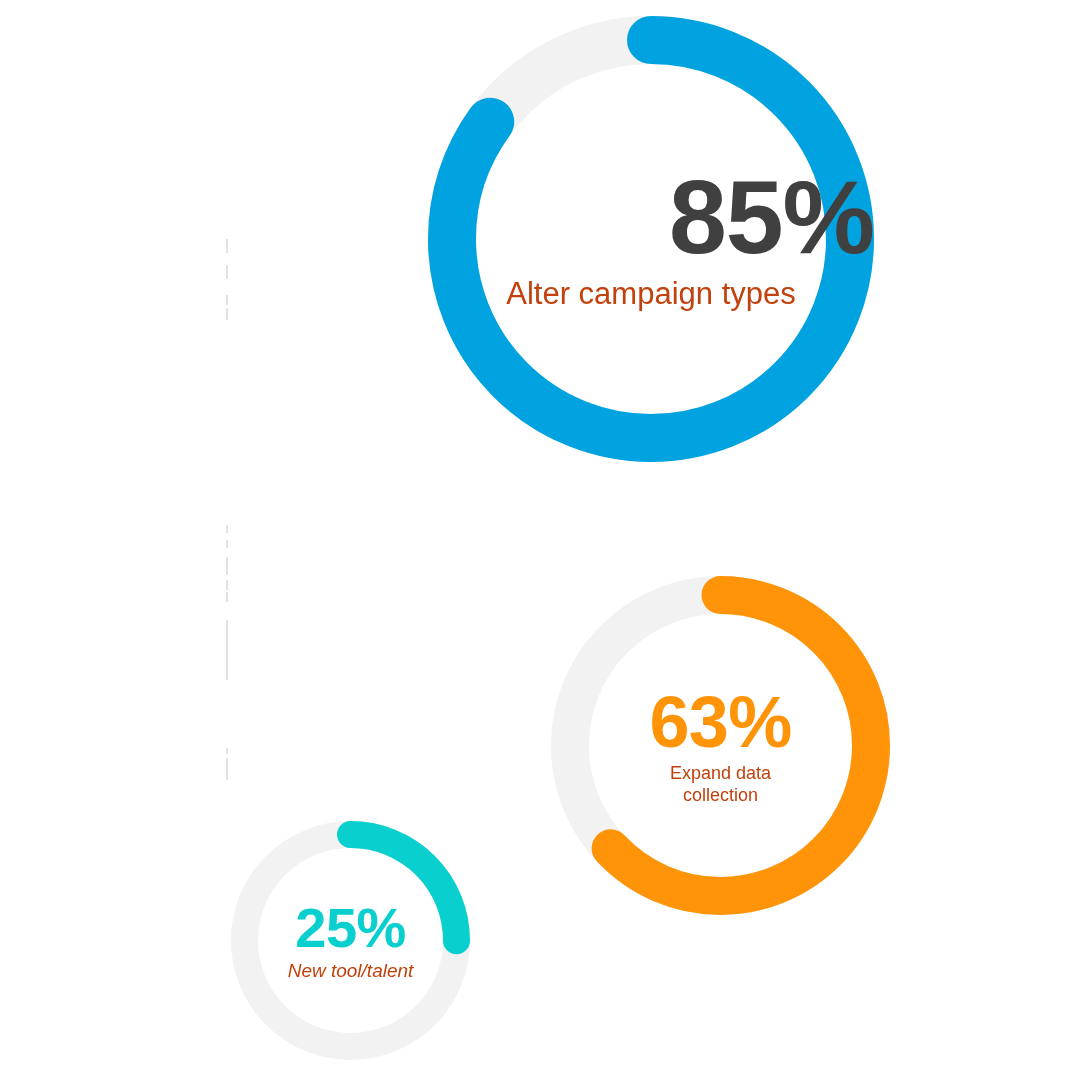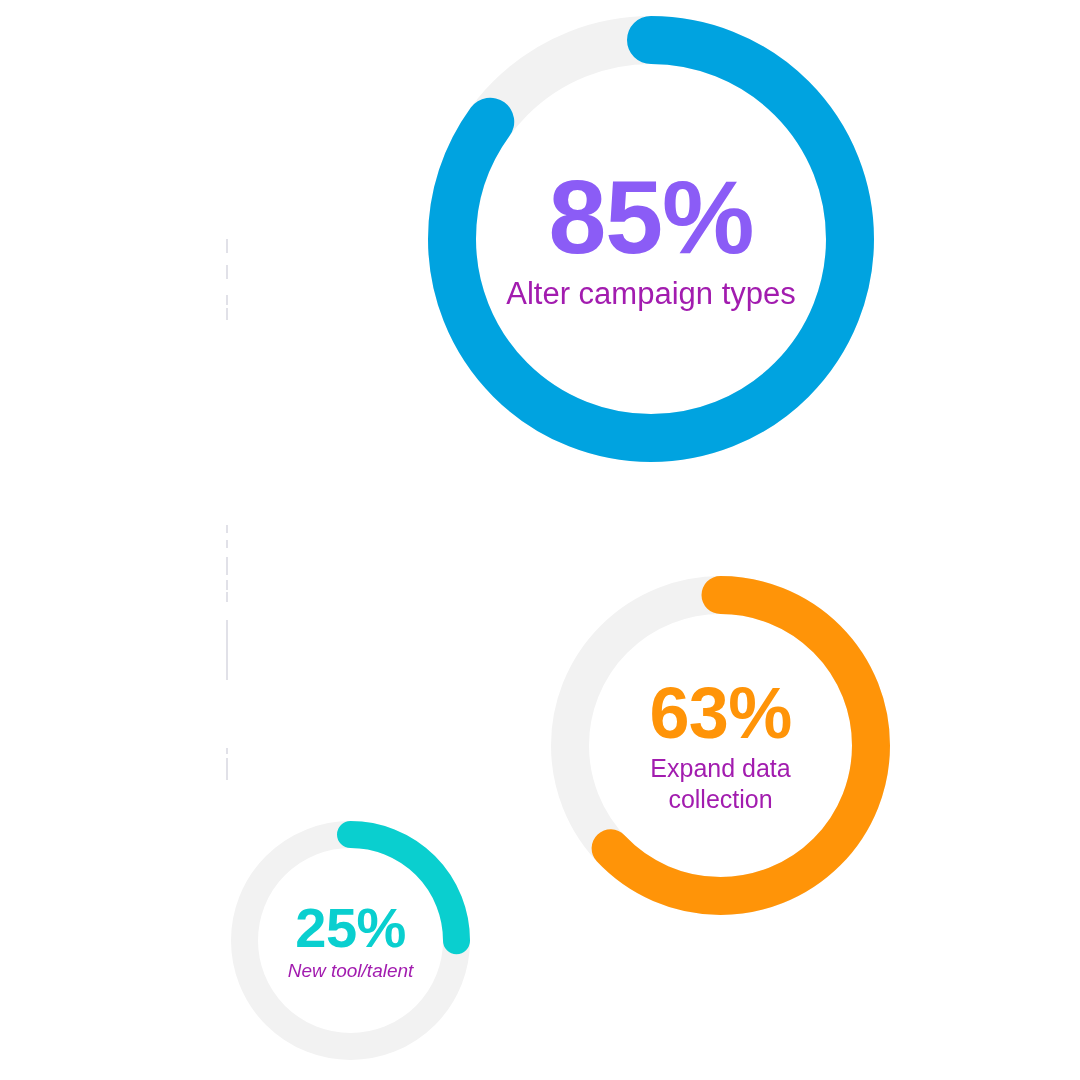--- a/index.html
+++ b/index.html
@@ -48,37 +48,37 @@
     font-family: "Liberation Sans", sans-serif;
     font-weight: bold;
     line-height: 1;
     letter-spacing: -0.01em;
     white-space: nowrap;
   }
 
   .donut-label {
     font-family: "Liberation Sans", sans-serif;
     font-weight: normal;
-    color: #a21caf;
+    color: #c2410c;
     white-space: pre-line;
   }
 
   
   #donut-alter-campaign-types {
     left: 428px; top: 16px; width: 446px; height: 446px;
   }
   #donut-alter-campaign-types .donut-value { font-size: 104px; margin-bottom: 6px; }
   #donut-alter-campaign-types .donut-label { font-size: 31px; line-height: 1.2; }
 
   
   #donut-expand-data-collection {
     left: 551px; top: 576px; width: 339px; height: 339px;
   }
   #donut-expand-data-collection .donut-value { font-size: 72px; margin-bottom: 4px; }
-  #donut-expand-data-collection .donut-label { font-size: 25px; line-height: 1.25; }
+  #donut-expand-data-collection .donut-label { font-size: 18px; line-height: 1.25; }
 
   
   #donut-new-tool-talent {
     left: 231px; top: 821px; width: 239px; height: 239px;
   }
   #donut-new-tool-talent .donut-value { font-size: 56px; margin-bottom: 4px; text-align: center; }
   #donut-new-tool-talent .donut-label { font-size: 19px; line-height: 1.2; font-style: italic; }
 
   
   .guide-mark {
@@ -92,21 +92,21 @@
 <body>
 
 <div id="infographic">
 
   <div class="donut-group" id="donut-alter-campaign-types">
     <svg class="donut-svg" viewBox="0 0 100 100">
       <circle class="donut-track" cx="50" cy="50" r="44.619" stroke-width="10.762" stroke="#f2f2f2"></circle>
       <circle class="donut-arc" cx="50" cy="50" r="44.619" stroke-width="10.762" stroke="#00a3e0" stroke-dasharray="238.296 280.348" transform="rotate(-90 50 50)"></circle>
     </svg>
     <div class="donut-center">
-      <div class="donut-value" style="color: #8b5cf6;">85%</div>
+      <div class="donut-value" style="color: #404040; text-align: right;">85%</div>
       <div class="donut-label">Alter campaign types</div>
     </div>
   </div>
 
   <div class="donut-group" id="donut-expand-data-collection">
     <svg class="donut-svg" viewBox="0 0 100 100">
       <circle class="donut-track" cx="50" cy="50" r="44.395" stroke-width="11.209" stroke="#f2f2f2"></circle>
       <circle class="donut-arc" cx="50" cy="50" r="44.395" stroke-width="11.209" stroke="#ff9408" stroke-dasharray="175.735 278.944" transform="rotate(-90 50 50)"></circle>
     </svg>
     <div class="donut-center">

